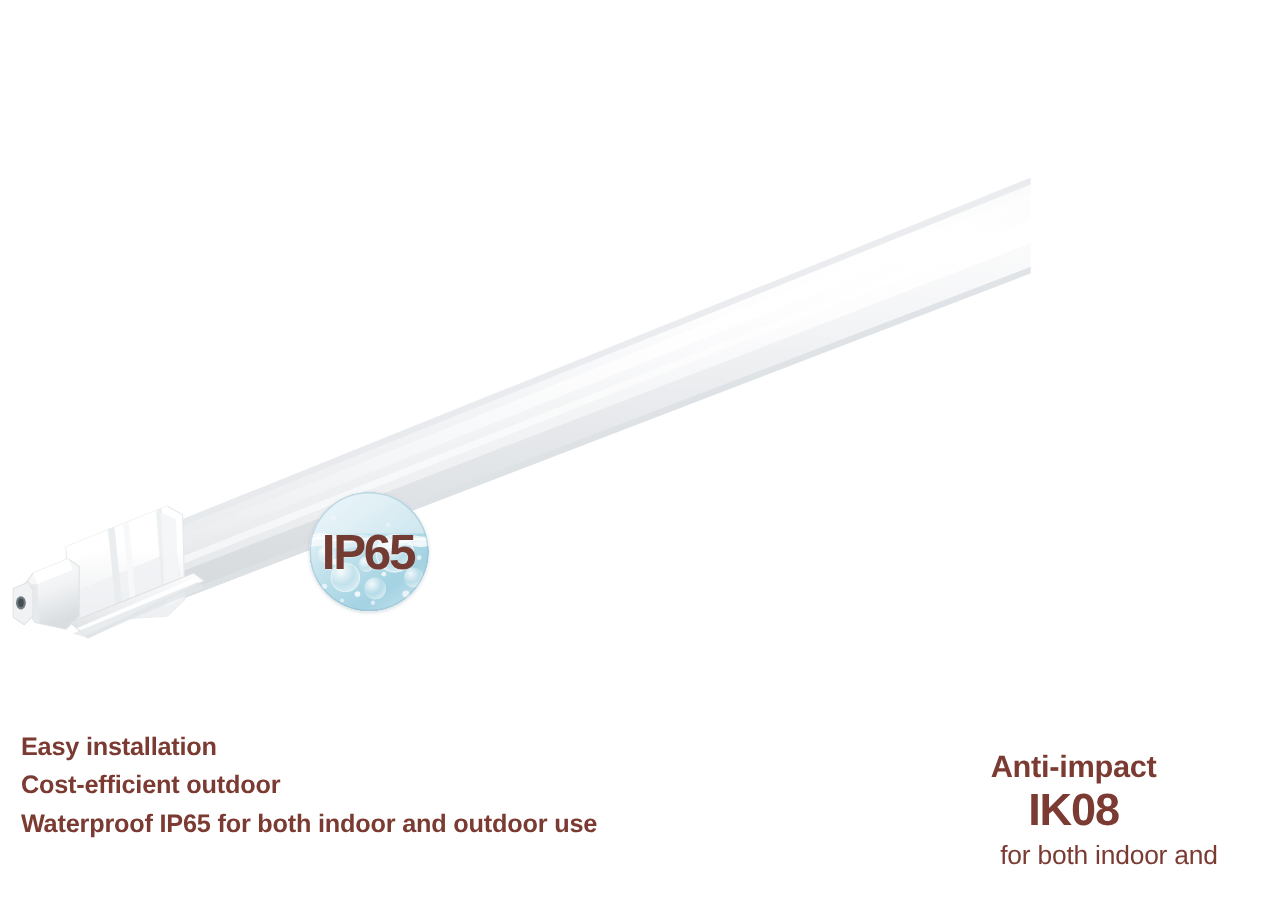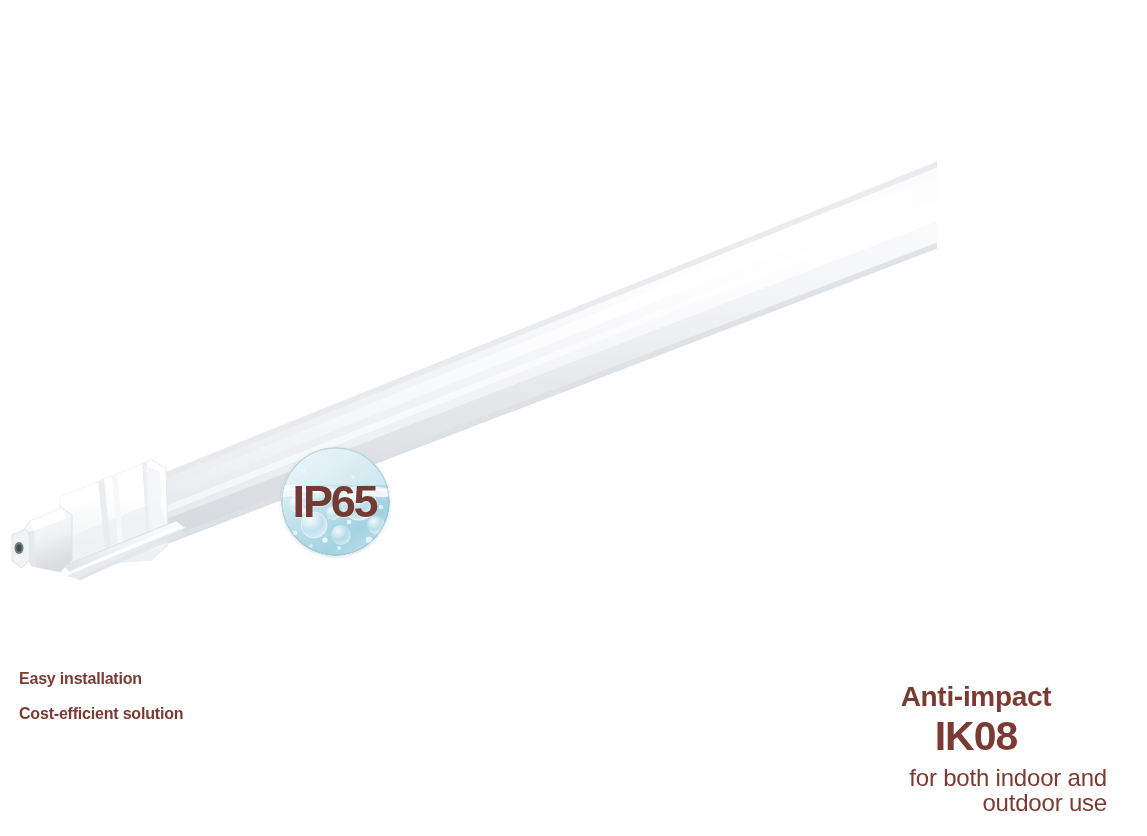--- a/index.html
+++ b/index.html
@@ -71,21 +71,21 @@
 
   
   #feature-list {
     position: absolute;
     left: 19px;
     top: 661px;
     width: 700px;
   }
   .feature-line {
     color: #7b3b32;
-    font-size: 16px;
+    font-size: 23px;
     font-weight: bold;
     line-height: 35px;
     white-space: nowrap;
     letter-spacing: -0.2px;
   }
 
   
   #ik08-block {
     position: absolute;
     left: 845px;
@@ -261,23 +261,23 @@
 
         <circle cx="54.5" cy="54.5" r="53.6" fill="none" stroke="#8fb9c9" stroke-opacity="0.45" stroke-width="1.6"></circle>
       </g>
     </svg>
     <div id="ip65-label">IP65</div>
   </div>
 </div>
 
 <div id="feature-list">
   <div class="feature-line">Easy installation</div>
-  <div class="feature-line">Cost-efficient solution</div>
+  <div class="feature-line">Cost-efficient outdoor</div>
+  <div class="feature-line">Waterproof IP65 for both indoor and outdoor use</div>
 </div>
 
 <div id="ik08-block">
   <div id="ik08-eyebrow">Anti-impact</div>
   <div id="ik08-rating">IK08</div>
   <div id="ik08-sub">
     <div>for both indoor and</div>
-    <div>outdoor use</div>
   </div>
 </div>
 
 </body></html>

